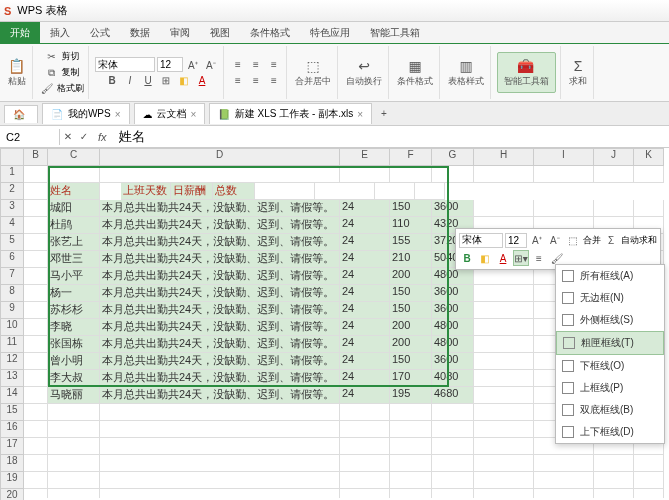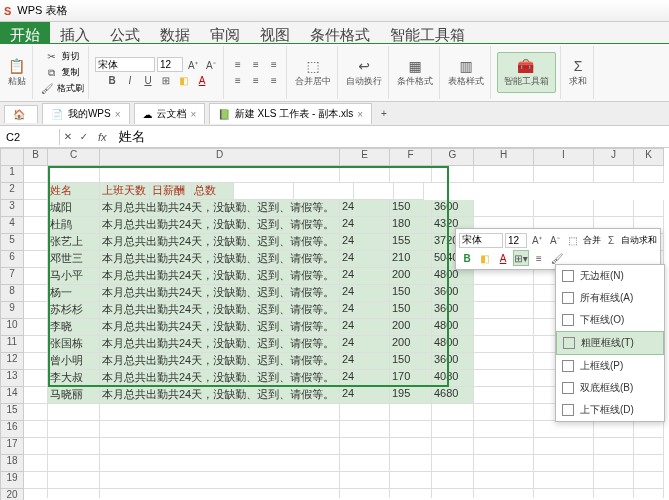--- a/index.html
+++ b/index.html
@@ -2,21 +2,21 @@
 <html><head>
 <meta charset="utf-8">
 <style>
 * { box-sizing: border-box; margin: 0; padding: 0; font-family: "Microsoft YaHei", sans-serif; }
 body { font-size: 11px; background: #fff; overflow: hidden; width: 669px; height: 500px; position: relative; }
 
 .title-bar { height: 22px; background: linear-gradient(#fff,#f0f0f0); display: flex; align-items: center; padding: 0 4px; border-bottom: 1px solid #ccc; }
 .title-bar .logo { color: #d14424; font-weight: bold; margin-right: 6px; }
 
 .menu-bar { height: 22px; display: flex; align-items: stretch; border-bottom: 1px solid #2a8b3f; background: #f4f4f4; }
-.menu-bar .menu-item { padding: 4px 10px; font-size: 15px; color: #444; cursor: pointer; }
+.menu-bar .menu-item { padding: 4px 10px; font-size: 10px; color: #444; cursor: pointer; }
 .menu-bar .menu-item.active { background: #2a8b3f; color: #fff; }
 
 .ribbon { height: 58px; background: #f8f8f8; border-bottom: 1px solid #ccc; display: flex; align-items: center; padding: 2px; gap: 2px; overflow: hidden; }
 .ribbon-group { display: flex; flex-direction: column; align-items: center; padding: 0 4px; border-right: 1px solid #e0e0e0; height: 100%; justify-content: center; }
 .ribbon-btn { display: flex; flex-direction: column; align-items: center; font-size: 9px; color: #555; cursor: pointer; padding: 2px; }
 .ribbon-btn .ic { width: 18px; height: 18px; display: flex; align-items: center; justify-content: center; font-size: 14px; }
 .ribbon-row { display: flex; gap: 2px; align-items: center; }
 .fsel { font-size: 10px; border: 1px solid #ccc; padding: 1px 2px; background: #fff; }
 .mini-btn { width: 16px; height: 16px; border: 1px solid transparent; display: flex; align-items: center; justify-content: center; font-size: 10px; cursor: pointer; color: #555; }
 .ribbon .big { background: #d9ecd9; border: 1px solid #9ac49a; border-radius: 2px; padding: 4px 6px; }
@@ -63,20 +63,21 @@
 </div>
 
 <div class="menu-bar">
     <div class="menu-item active">开始</div>
     <div class="menu-item">插入</div>
     <div class="menu-item">公式</div>
     <div class="menu-item">数据</div>
     <div class="menu-item">审阅</div>
     <div class="menu-item">视图</div>
     <div class="menu-item">条件格式</div>
+    <div class="menu-item">特色应用</div>
     <div class="menu-item">智能工具箱</div>
   </div>
 
 <div class="ribbon">
   <div class="ribbon-group">
     <div class="ribbon-btn">
         <span class="ic">📋</span>
         <span>粘贴</span>
       </div>
   </div>
@@ -245,21 +246,21 @@
           <div class="cell" style="width: 42px;"></div>
           <div class="cell" style="width: 42px;"></div>
           <div class="cell" style="width: 60px;"></div>
           <div class="cell" style="width: 60px;"></div>
           <div class="cell" style="width: 40px;"></div>
           <div class="cell" style="width: 30px;"></div>
         </div>
         <div class="row">
           <div class="cell" style="width: 24px;"></div>
           <div class="cell sel hdr-cell" style="width: 52px;">姓名</div>
-          <div class="cell sel hdr-cell" style="width: 50px;">上班天数</div>
+          <div class="cell sel hdr-cell" style="width: 50px; margin-left: 21px;">上班天数</div>
           <div class="cell sel hdr-cell" style="width: 42px;">日薪酬</div>
           <div class="cell sel hdr-cell" style="width: 42px;">总数</div>
           <div class="cell hdr-cell" style="width: 60px;"></div>
           <div class="cell hdr-cell" style="width: 60px;"></div>
           <div class="cell hdr-cell" style="width: 40px;"></div>
           <div class="cell hdr-cell" style="width: 30px;"></div>
         </div>
         <div class="row">
           <div class="cell" style="width: 24px;"></div>
           <div class="cell sel" style="width: 52px;">城阳</div>
@@ -270,21 +271,21 @@
           <div class="cell" style="width: 60px;"></div>
           <div class="cell" style="width: 60px;"></div>
           <div class="cell" style="width: 40px;"></div>
           <div class="cell" style="width: 30px;"></div>
         </div>
         <div class="row">
           <div class="cell" style="width: 24px;"></div>
           <div class="cell sel" style="width: 52px;">杜鹃</div>
           <div class="cell sel" style="width: 240px;">本月总共出勤共24天，没缺勤、迟到、请假等。（全勤）</div>
           <div class="cell sel" style="width: 50px;">24</div>
-          <div class="cell sel" style="width: 42px;">180</div>
+          <div class="cell sel" style="width: 42px;">110</div>
           <div class="cell sel" style="width: 42px;">4320</div>
           <div class="cell" style="width: 60px;"></div>
           <div class="cell" style="width: 60px;"></div>
           <div class="cell" style="width: 40px;"></div>
           <div class="cell" style="width: 30px;"></div>
         </div>
         <div class="row">
           <div class="cell" style="width: 24px;"></div>
           <div class="cell sel" style="width: 52px;">张艺上</div>
           <div class="cell sel" style="width: 240px;">本月总共出勤共24天，没缺勤、迟到、请假等。（全勤）</div>
@@ -502,34 +503,38 @@
       </span>
     <span class="mini-btn" style="border:1px solid #9ac49a;background:#d7ead7">⊞▾</span>
     <span class="mini-btn">≡</span>
     <span class="mini-btn">🖌</span>
   </div>
 </div>
 
 <div class="border-menu" style="left:555px;top:264px">
     <div class="mi">
       <span class="bic"></span>
+      <span>所有框线(A)</span>
+    </div>
+    <div class="mi">
+      <span class="bic"></span>
       <span>无边框(N)</span>
     </div>
     <div class="mi">
       <span class="bic"></span>
-      <span>所有框线(A)</span>
+      <span>外侧框线(S)</span>
+    </div>
+    <div class="mi hl">
+      <span class="bic"></span>
+      <span>粗匣框线(T)</span>
     </div>
     <div class="mi">
       <span class="bic"></span>
       <span>下框线(O)</span>
     </div>
-    <div class="mi hl">
-      <span class="bic"></span>
-      <span>粗匣框线(T)</span>
-    </div>
     <div class="mi">
       <span class="bic"></span>
       <span>上框线(P)</span>
     </div>
     <div class="mi">
       <span class="bic"></span>
       <span>双底框线(B)</span>
     </div>
     <div class="mi">
       <span class="bic"></span>

